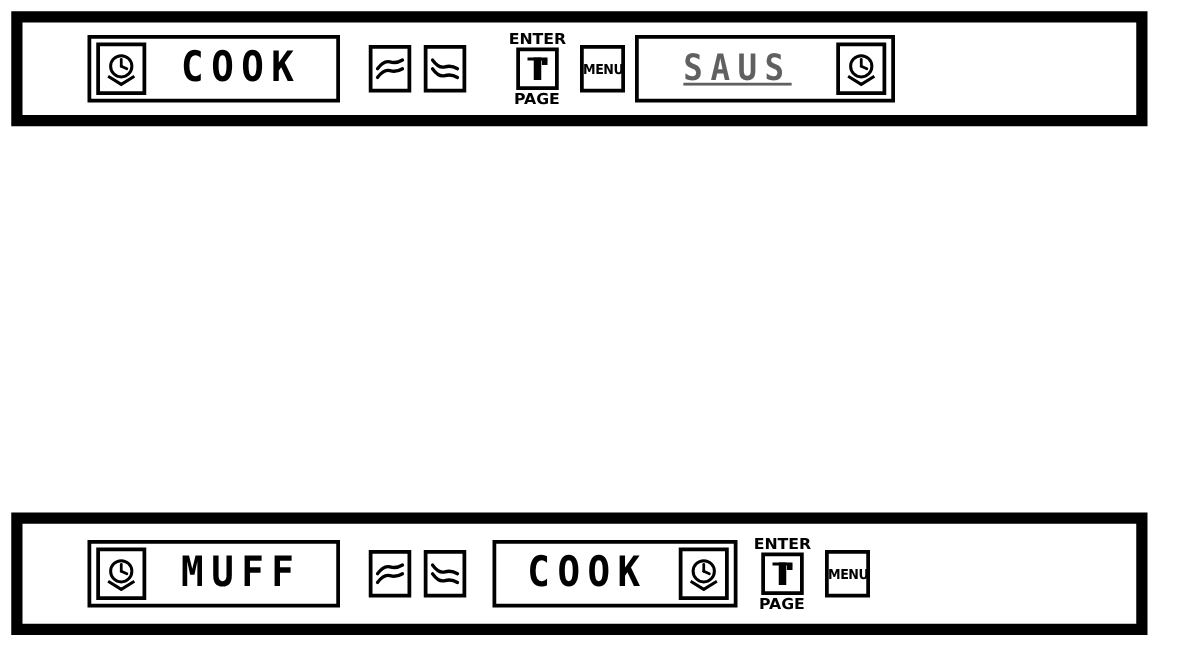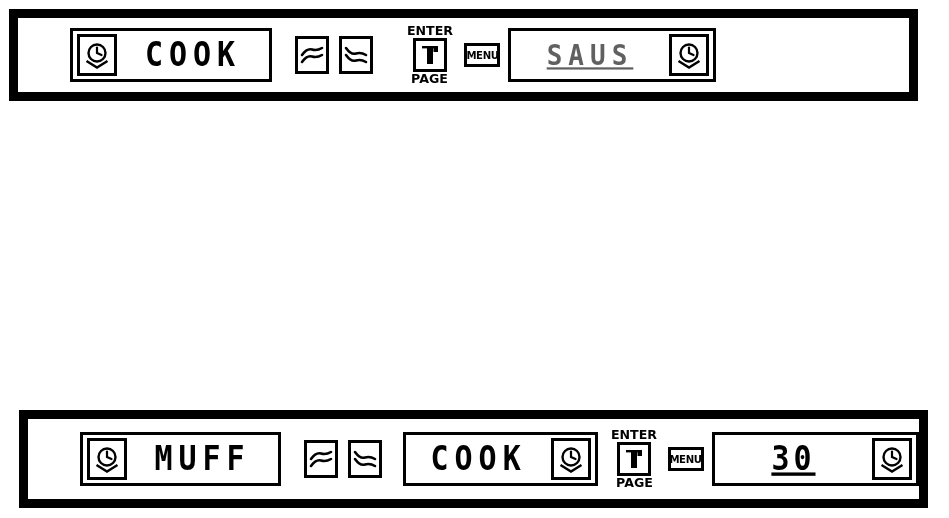--- a/index.html
+++ b/index.html
@@ -21,21 +21,21 @@
   .panel-inner{
     position:absolute;
     left:0;top:0;right:0;bottom:0;
     display:flex;
     align-items:center;
     box-sizing:border-box;
     padding-left:52px;
   }
 
   #panel-top{ left:9px; top:9px; width:909px; height:92px; }
-  #panel-bottom{ left:19px; top:410px; width:909px; height:98px; }
+  #panel-bottom{ left:9px; top:410px; width:909px; height:98px; }
 
   
   .lcd{
     position:relative;
     border:3px solid #000000;
     background:#ffffff;
     box-sizing:border-box;
     display:flex;
     align-items:center;
     height:54px;
@@ -109,21 +109,21 @@
     width:34px;height:34px;
     border:3px solid #000;
     box-sizing:border-box;
     display:flex;align-items:center;justify-content:center;
     margin:1px 0;
     background:#fff;
   }
 
   
   .menu-key{
-    width:36px;height:24px;
+    width:36px;height:38px;
     border:3px solid #000;
     box-sizing:border-box;
     display:flex;align-items:center;justify-content:center;
     background:#fff;
   }
   .menu-key span{
     font-family:"DejaVu Sans", sans-serif;
     font-weight:bold;
     font-size:11px;
     color:#000;
@@ -272,26 +272,15 @@
     </div>
 
     <div class="gap-d"></div>
 
     <div class="menu-key">
       <span>MENU</span>
     </div>
 
     <div class="gap-d"></div>
 
-    <div class="lcd lcd-3">
-      <div class="lcd-text numeric">30</div>
-      <div class="clock-frame right">
-        <svg width="26" height="28" viewBox="0 0 26 28" aria-hidden="true">
-          <circle cx="13" cy="12" r="8.5" fill="none" stroke="#000" stroke-width="2.4"></circle>
-          <line x1="13" y1="12" x2="13" y2="6.5" stroke="#000" stroke-width="2.2" stroke-linecap="round"></line>
-          <line x1="13" y1="12" x2="17.5" y2="14" stroke="#000" stroke-width="2.2" stroke-linecap="round"></line>
-          <path d="M2.5 20 L13 26.5 L23.5 20" fill="none" stroke="#000" stroke-width="2.4"></path>
-        </svg>
-      </div>
-    </div>
 
   </div>
 </div>
 
 </body></html>

